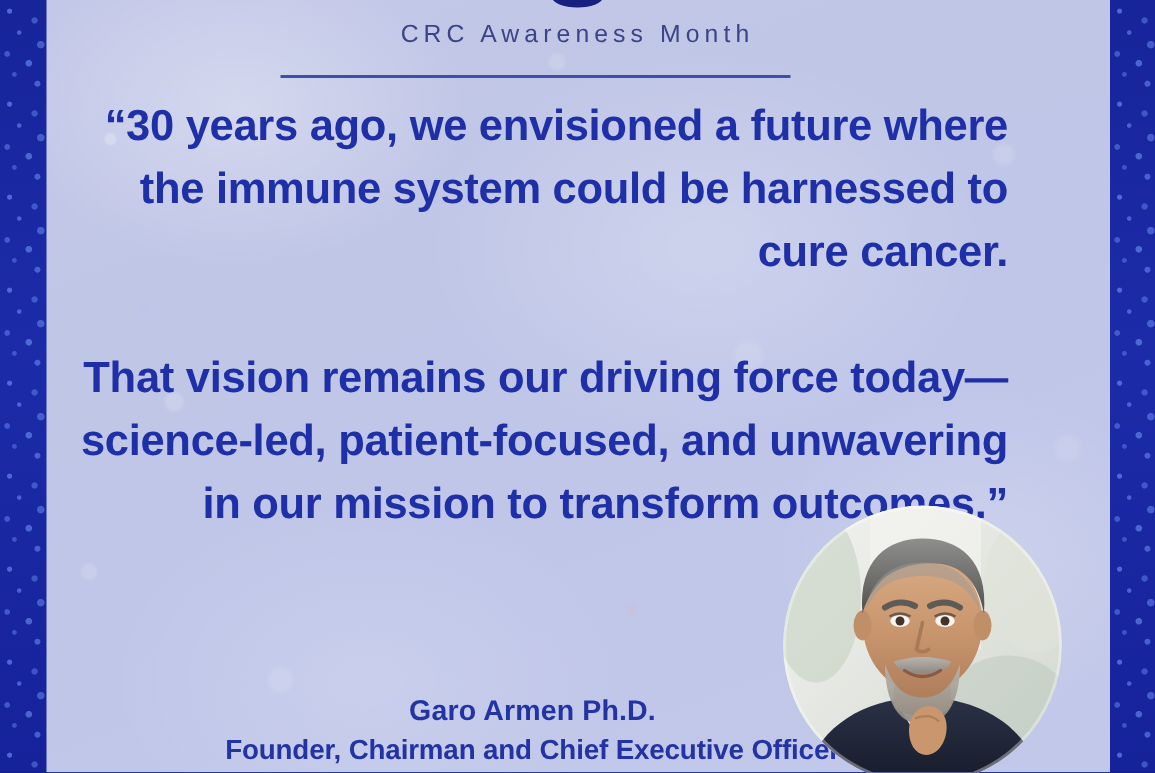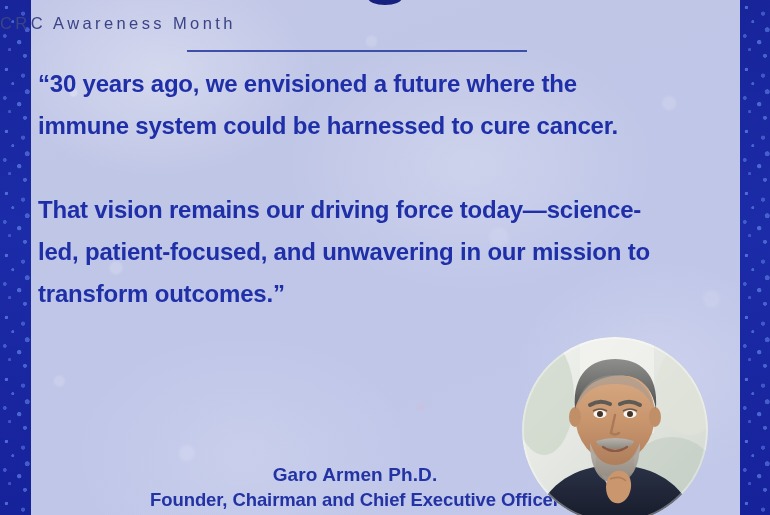--- a/index.html
+++ b/index.html
@@ -101,20 +101,21 @@
     position: absolute;
     inset: 0;
     z-index: 3;
   }
 
   #eyebrow {
     position: absolute;
     top: 14px;
     left: 0;
     right: 0;
+    text-align: center;
     font-size: 16.5px;
     letter-spacing: 3.4px;
     color: #3b4486;
     font-weight: 400;
     white-space: nowrap;
   }
 
   #eyebrow-rule {
     position: absolute;
     top: 50px;
@@ -122,24 +123,24 @@
     width: 340px;
     height: 2px;
     background: #3f4fa8;
   }
 
   #quote {
     position: absolute;
     top: 63px;
     left: 38px;
     width: 634px;
-    text-align: left;
+    text-align: right;
     color: #1f2fa8;
     font-weight: bold;
-    font-size: 24px;
+    font-size: 29px;
     line-height: 42px;
     letter-spacing: -0.2px;
   }
   #quote .para-gap {
     display: block;
     height: 42px;
   }
 
   #attribution {
     position: absolute;

